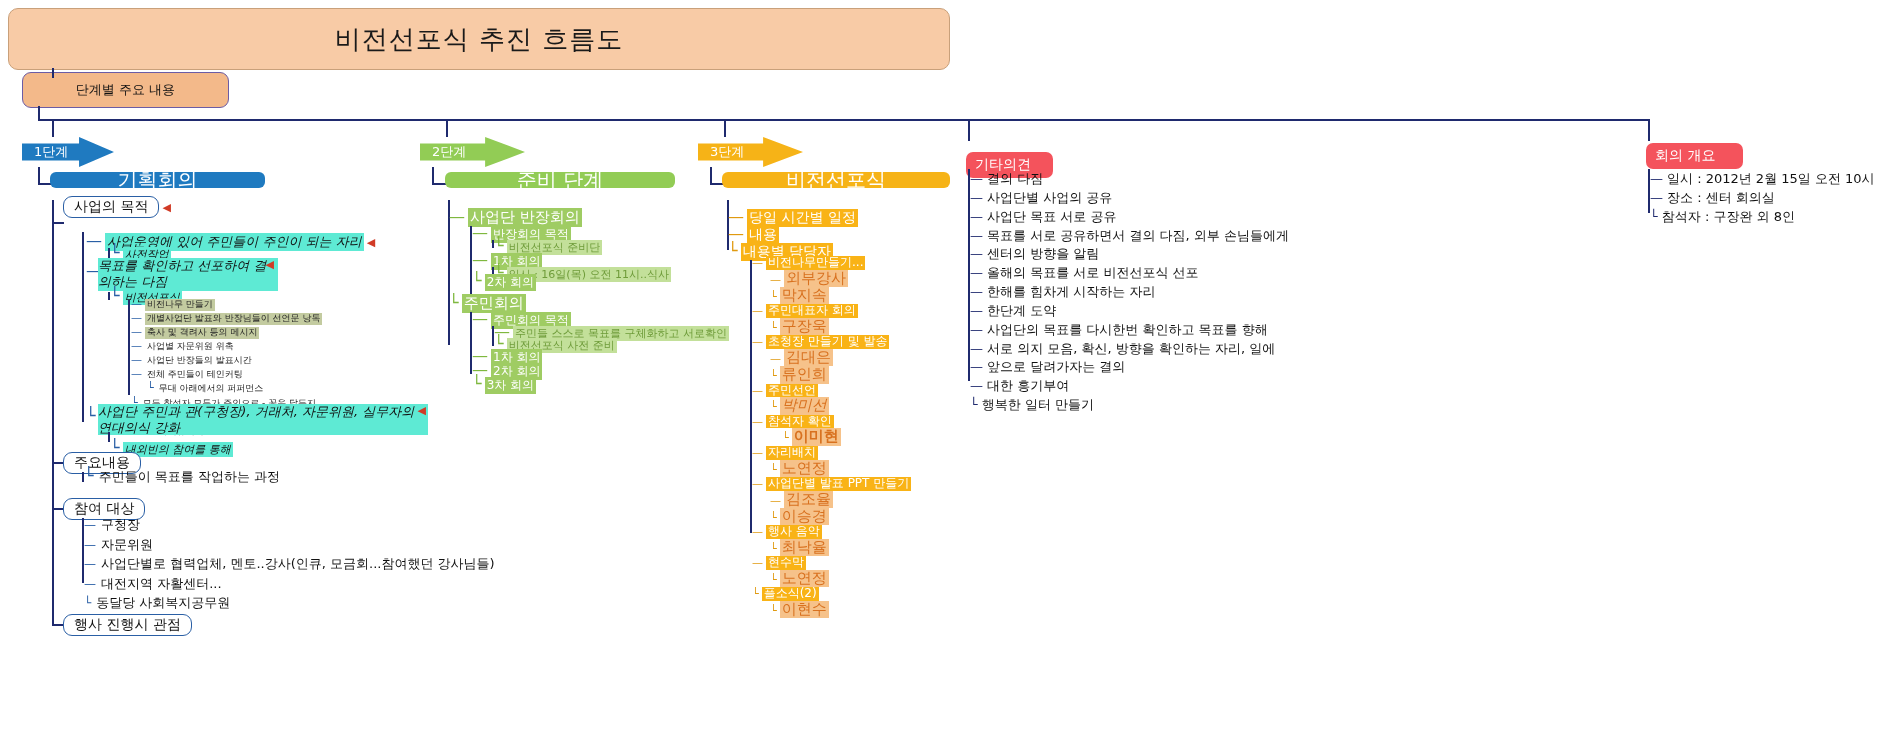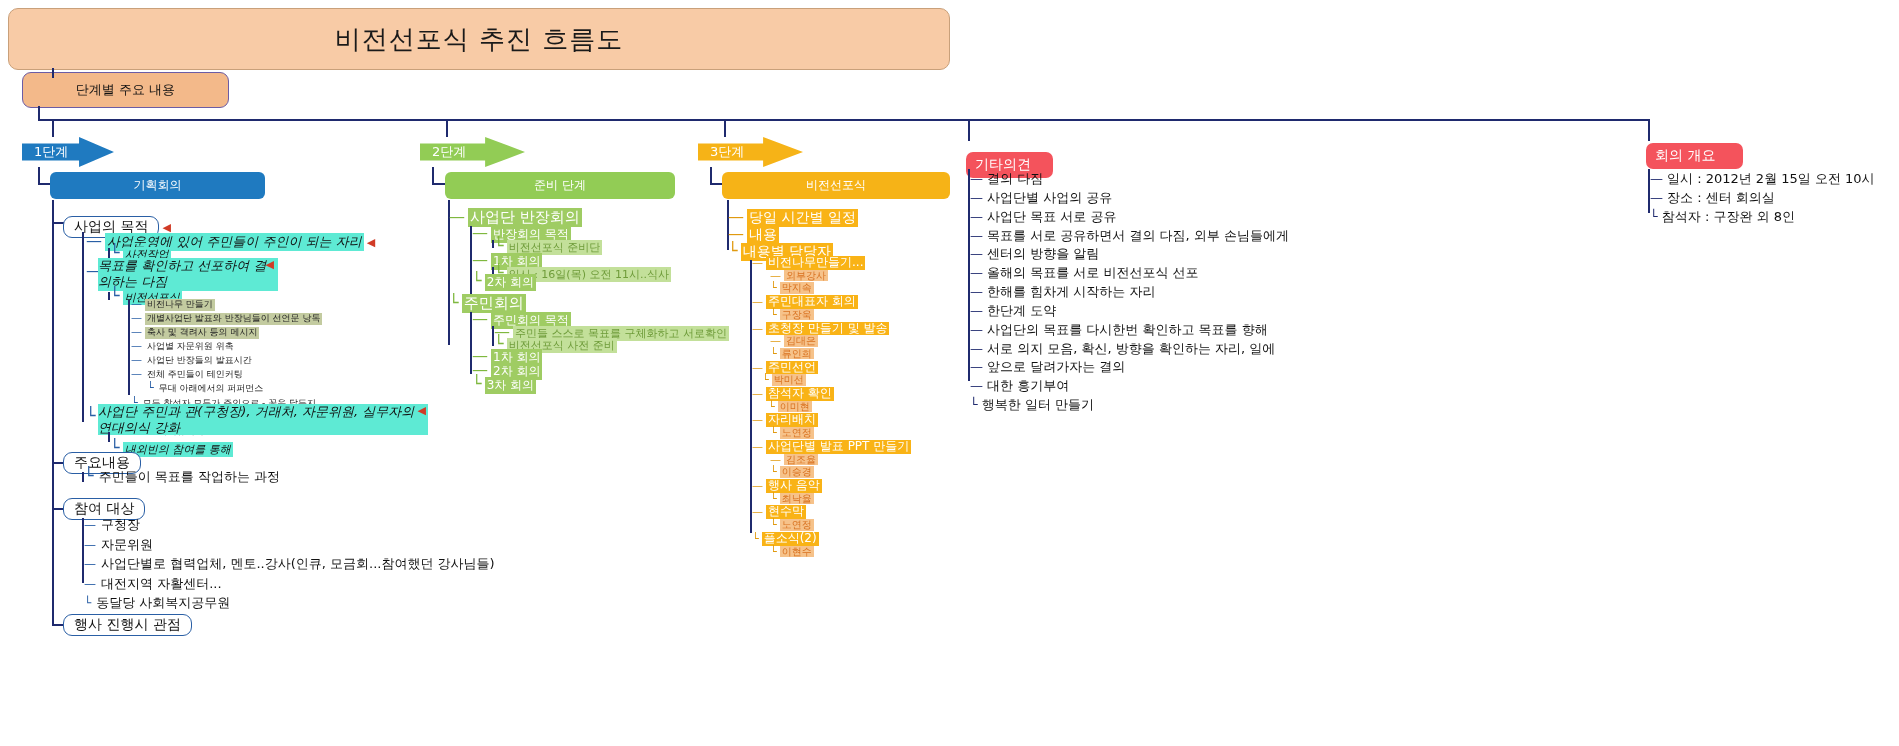--- a/index.html
+++ b/index.html
@@ -45,22 +45,22 @@
   .arrow-blue{background:#1f7ac0;}
   .arrow-green{background:#92cc55;}
   .arrow-orange{background:#f6b317;}
   .arrow-shape{
     -webkit-clip-path:polygon(0 22%,62% 22%,62% 0,100% 50%,62% 100%,62% 78%,0 78%);
     clip-path:polygon(0 22%,62% 22%,62% 0,100% 50%,62% 100%,62% 78%,0 78%);
   }
 
   
   .col-head{
-    height:27px;border-radius:6px;display:flex;align-items:center;
-    justify-content:center;color:#fff;font-size:12px;
+    height:16px;border-radius:6px;display:flex;align-items:center;
+    justify-content:center;color:#fff;font-size:20px;
   }
   .head-blue{background:#1f7ac0;}
   .head-green{background:#92cc55;}
   .head-orange{background:#f6b317;}
   .head-red{background:#f4535c;border-radius:7px;justify-content:flex-start;padding-left:9px;font-size:14px;}
 
   
   .tree{position:absolute;font-size:11px;line-height:1.28;}
   .row{position:relative;white-space:nowrap;}
   .lbl{display:inline-block;padding:0 2px;}
@@ -77,21 +77,21 @@
   .hl-green{background:#9fcc63;color:#ffffff;}
   .hl-green-lt{background:#c3e09a;color:#6f9c3a;}
   .hl-orange{background:#f9b316;color:#ffffff;}
   .hl-orange-lt{background:#f6c28a;color:#d8711f;}
 
   .g-big{font-size:15px;}
   .g-mid{font-size:12px;}
   .g-sm{font-size:11px;}
   .o-big{font-size:14px;}
   .o-mid{font-size:12px;}
-  .o-sm{font-size:10px;}
+  .o-sm{font-size:15px;}
 
   .txt-plain{font-size:11px;color:#111;}
   .txt-plain-lg{font-size:13px;color:#111;}
   .txt-tiny{font-size:9px;color:#222;}
 
   
   .dash{color:#2a5fa5;margin-right:3px;}
   .dash-g{color:#7fb83f;margin-right:3px;}
   .dash-o{color:#e09a10;margin-right:3px;}
   .dash-n{color:#1f2a6e;margin-right:4px;}
@@ -120,21 +120,21 @@
   <div class="ln ln-v" style="left:1648px;top:119px;height:22px;"></div>
 
   <div class="abs stage-arrow arrow-blue arrow-shape" style="left:22px;top:137px;width:92px;">1단계</div>
   <div class="ln ln-v" style="left:38px;top:167px;height:18px;"></div>
   <div class="ln ln-h" style="left:38px;top:183px;width:14px;"></div>
   <div class="abs col-head head-blue" style="left:50px;top:172px;width:215px;">기획회의</div>
 
   <div class="ln ln-v" style="left:52px;top:200px;height:425px;"></div>
 
   <div class="ln ln-h" style="left:52px;top:222px;width:12px;"></div>
-  <div class="abs" style="left:63px;top:216px;">
+  <div class="abs" style="left:63px;top:196px;">
     <span class="capsule">사업의 목적</span><span class="flag">◀</span>
   </div>
 
   <div class="ln ln-v" style="left:82px;top:232px;height:190px;"></div>
 
   <div class="abs" style="left:86px;top:231px;">
     <span class="dash">—</span><span class="lbl hl-yellow txt-plain-lg">사업운영에 있어 주민들이 주인이 되는 자리</span><span class="flag">◀</span>
   </div>
   <div class="ln ln-v" style="left:108px;top:248px;height:10px;"></div>
   <div class="abs" style="left:110px;top:243px;">
@@ -280,23 +280,23 @@
   <div class="tree" style="left:752px;top:256px;line-height:1.15;">
       <div class="row"><span class="dash-o">—</span><span class="lbl hl-orange o-mid">비전나무만들기...</span></div>
       <div class="row" style="padding-left: 18px;"><span class="dash-o">—</span><span class="lbl hl-orange-lt o-sm">외부강사</span></div>
       <div class="row" style="padding-left: 18px;"><span class="dash-o">└</span><span class="lbl hl-orange-lt o-sm">막지속</span></div>
       <div class="row"><span class="dash-o">—</span><span class="lbl hl-orange o-mid">주민대표자 회의</span></div>
       <div class="row" style="padding-left: 18px;"><span class="dash-o">└</span><span class="lbl hl-orange-lt o-sm">구장욱</span></div>
       <div class="row"><span class="dash-o">—</span><span class="lbl hl-orange o-mid">초청장 만들기 및 발송</span></div>
       <div class="row" style="padding-left: 18px;"><span class="dash-o">—</span><span class="lbl hl-orange-lt o-sm">김대은</span></div>
       <div class="row" style="padding-left: 18px;"><span class="dash-o">└</span><span class="lbl hl-orange-lt o-sm">류인희</span></div>
       <div class="row"><span class="dash-o">—</span><span class="lbl hl-orange o-mid">주민선언</span></div>
-      <div class="row" style="padding-left: 10px;"><span class="dash-o">└</span><span class="lbl hl-orange-lt o-sm">박미선</span></div>
+      <div class="row" style="padding-left: 18px; font-style: italic;"><span class="dash-o">└</span><span class="lbl hl-orange-lt o-sm">박미선</span></div>
       <div class="row"><span class="dash-o">—</span><span class="lbl hl-orange o-mid">참석자 확인</span></div>
-      <div class="row" style="padding-left: 16px;"><span class="dash-o">└</span><span class="lbl hl-orange-lt o-sm">이미현</span></div>
+      <div class="row" style="padding-left: 30px; font-weight: bold;"><span class="dash-o">└</span><span class="lbl hl-orange-lt o-sm">이미현</span></div>
       <div class="row"><span class="dash-o">—</span><span class="lbl hl-orange o-mid">자리배치</span></div>
       <div class="row" style="padding-left: 18px;"><span class="dash-o">└</span><span class="lbl hl-orange-lt o-sm">노연정</span></div>
       <div class="row"><span class="dash-o">—</span><span class="lbl hl-orange o-mid">사업단별 발표 PPT 만들기</span></div>
       <div class="row" style="padding-left: 18px;"><span class="dash-o">—</span><span class="lbl hl-orange-lt o-sm">김조율</span></div>
       <div class="row" style="padding-left: 18px;"><span class="dash-o">└</span><span class="lbl hl-orange-lt o-sm">이승경</span></div>
       <div class="row"><span class="dash-o">—</span><span class="lbl hl-orange o-mid">행사 음악</span></div>
       <div class="row" style="padding-left: 18px;"><span class="dash-o">└</span><span class="lbl hl-orange-lt o-sm">최낙율</span></div>
       <div class="row"><span class="dash-o">—</span><span class="lbl hl-orange o-mid">현수막</span></div>
       <div class="row" style="padding-left: 18px;"><span class="dash-o">└</span><span class="lbl hl-orange-lt o-sm">노연정</span></div>
       <div class="row"><span class="dash-o">└</span><span class="lbl hl-orange o-mid">플소식(2)</span></div>

